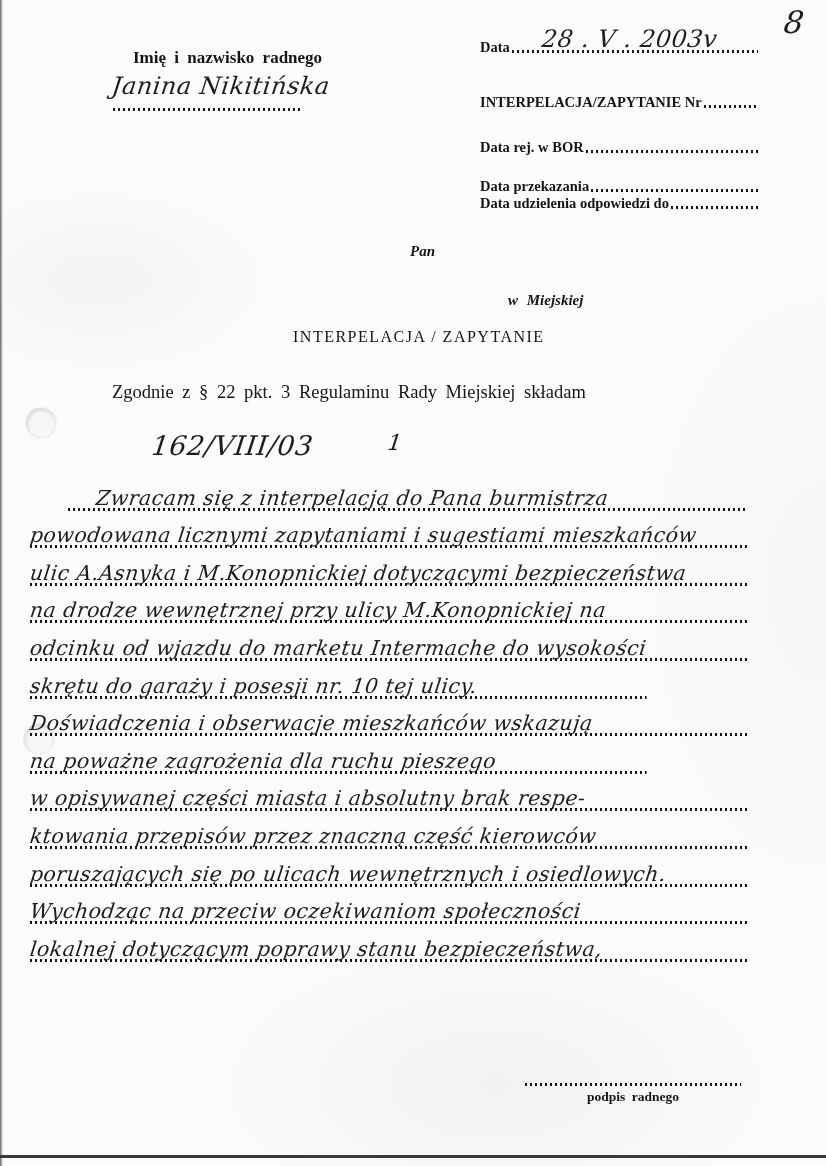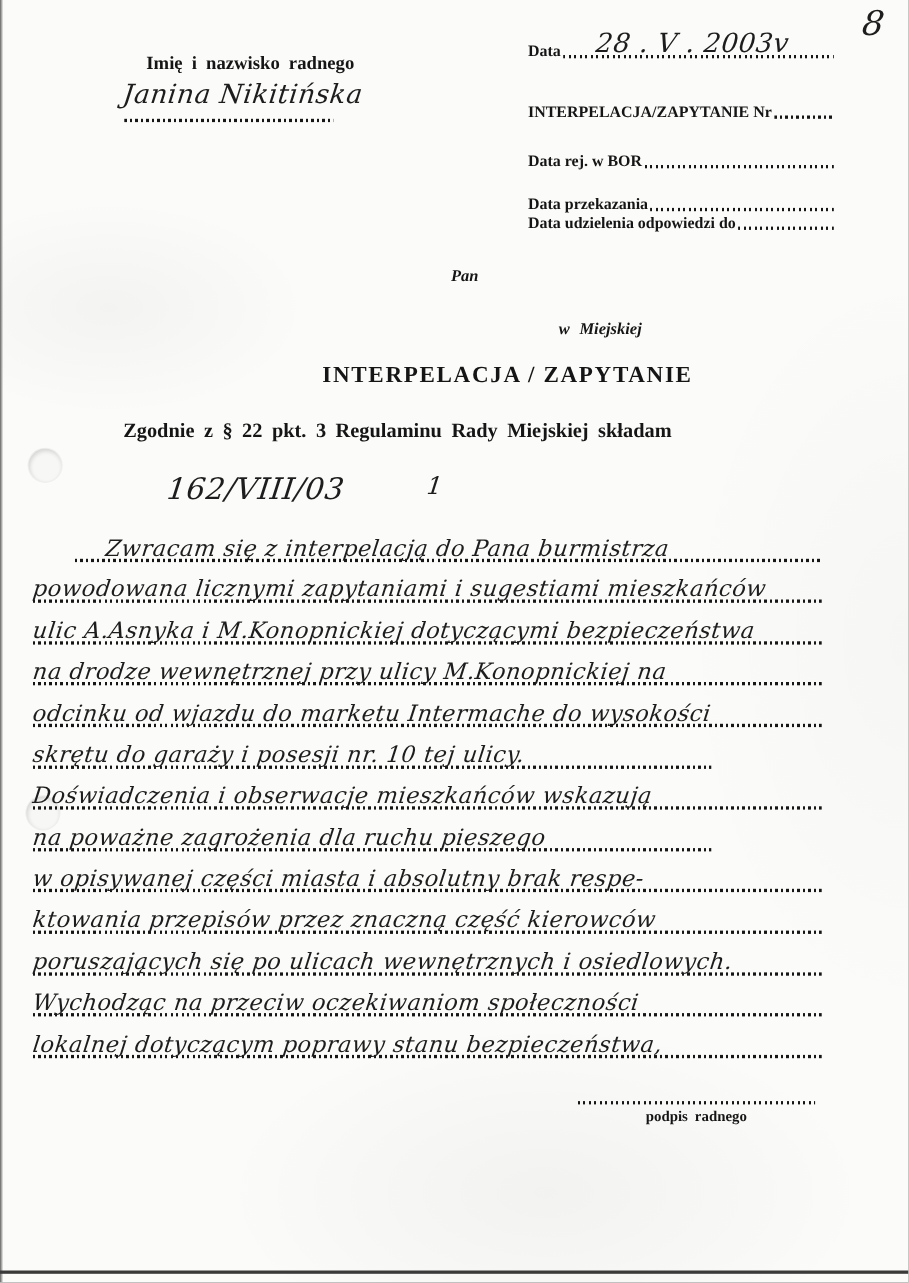--- a/index.html
+++ b/index.html
@@ -41,37 +41,37 @@
   .row-reg{top:139px;}
   .row-prz{top:178px;}
   .row-odp{top:195px;}
   .date-value{position:absolute;left:62px;top:-14px;font-size:24px;font-weight:normal;}
 
   .addr{position:absolute;font-size:15px;font-weight:bold;font-style:italic;word-spacing:5px;}
   .addr1{left:410px;top:243px;}
   .addr2{left:450px;top:268px;}
   .addr3{left:508px;top:292px;}
 
-  .doc-title{position:absolute;left:293px;top:328px;font-size:21px;font-weight:bold;letter-spacing:1.5px;}
+  .doc-title{position:absolute;left:293px;top:328px;font-size:16px;font-weight:normal;letter-spacing:1.5px;}
 
-  .intro{position:absolute;left:112px;top:381px;font-size:18.5px;font-weight:bold;line-height:23.5px;word-spacing:4px;}
+  .intro{position:absolute;left:112px;top:381px;font-size:18.5px;font-weight:normal;line-height:23.5px;word-spacing:4px;}
 
   .case-no{position:absolute;left:152px;top:430px;font-size:27px;}
   .case-mark{position:absolute;left:388px;top:430px;font-size:22px;}
 
   .body-lines{position:absolute;left:30px;top:478px;width:717px;}
   .bodyline{position:relative;height:37.6px;font-size:20.5px;
     background-image:repeating-linear-gradient(90deg,#161616 0 2px,transparent 2px 5px);
     background-size:100% 3px;background-repeat:no-repeat;background-position:left bottom 5px;}
   .bodyline .hand{position:absolute;left:0;bottom:6px;}
   .bodyline.indent{margin-left:38px;width:679px;}
   .bodyline.indent .hand{left:28px;}
   .bodyline.short{background-size:86% 3px;}
 
-  .footer-sig{position:absolute;left:525px;top:1001px;width:216px;text-align:center;}
+  .footer-sig{position:absolute;left:525px;top:1083px;width:216px;text-align:center;}
   .footer-dots{height:3px;width:100%;
     background-image:repeating-linear-gradient(90deg,#161616 0 2px,transparent 2px 5px);}
   .footer-label{font-size:13.5px;font-weight:bold;word-spacing:3px;margin-top:3px;}
 </style>
 </head>
 <body>
 
 <div class="page">
   <div class="edge-left"></div>
   <div class="edge-bottom"></div>

